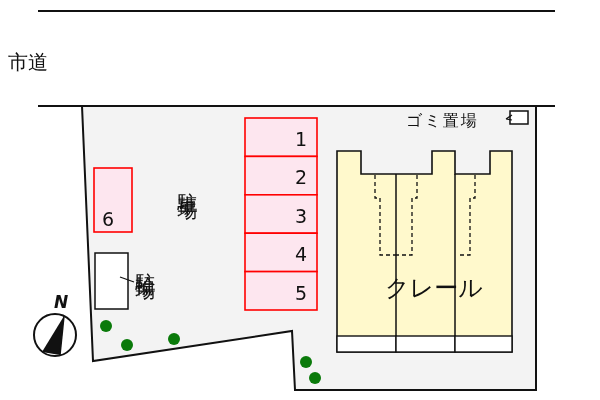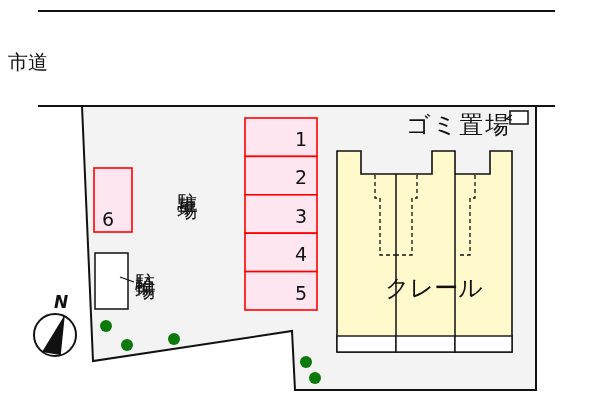--- a/index.html
+++ b/index.html
@@ -3,21 +3,21 @@
 <meta charset="utf-8">
 <style>
   html, body { margin: 0; padding: 0; background: #ffffff; }
   body { width: 600px; height: 400px; overflow: hidden; position: relative;
          font-family: "DejaVu Sans", "Liberation Sans", sans-serif; }
   svg { position: absolute; left: 0; top: 0; }
   .lbl { position: absolute; color: #111; line-height: 1; white-space: nowrap; }
   .road-label { left: 8px; width: 600px; top: 52px; font-size: 20px; }
   .spot-num { position: absolute; font-size: 19px; color: #111; width: 30px; text-align: right; }
   .vert { writing-mode: vertical-rl; text-orientation: upright; font-size: 20px; letter-spacing: 4px; }
-  .garbage-label { left: 406px; top: 113px; font-size: 24px; letter-spacing: 2px; }
+  .garbage-label { left: 406px; top: 113px; font-size: 16px; letter-spacing: 2px; }
   .bldg-label { left: 385px; top: 276px; font-size: 24px; }
   .compass-n { left: 54px; top: 294px; font-size: 17px; font-style: italic; font-weight: bold; }
 </style>
 </head>
 <body>
 
 <svg width="600" height="400" viewBox="0 0 600 400">
 
   <line x1="38" y1="11" x2="555" y2="11" stroke="#111" stroke-width="2"></line>
   <line x1="38" y1="106" x2="555" y2="106" stroke="#111" stroke-width="2"></line>

